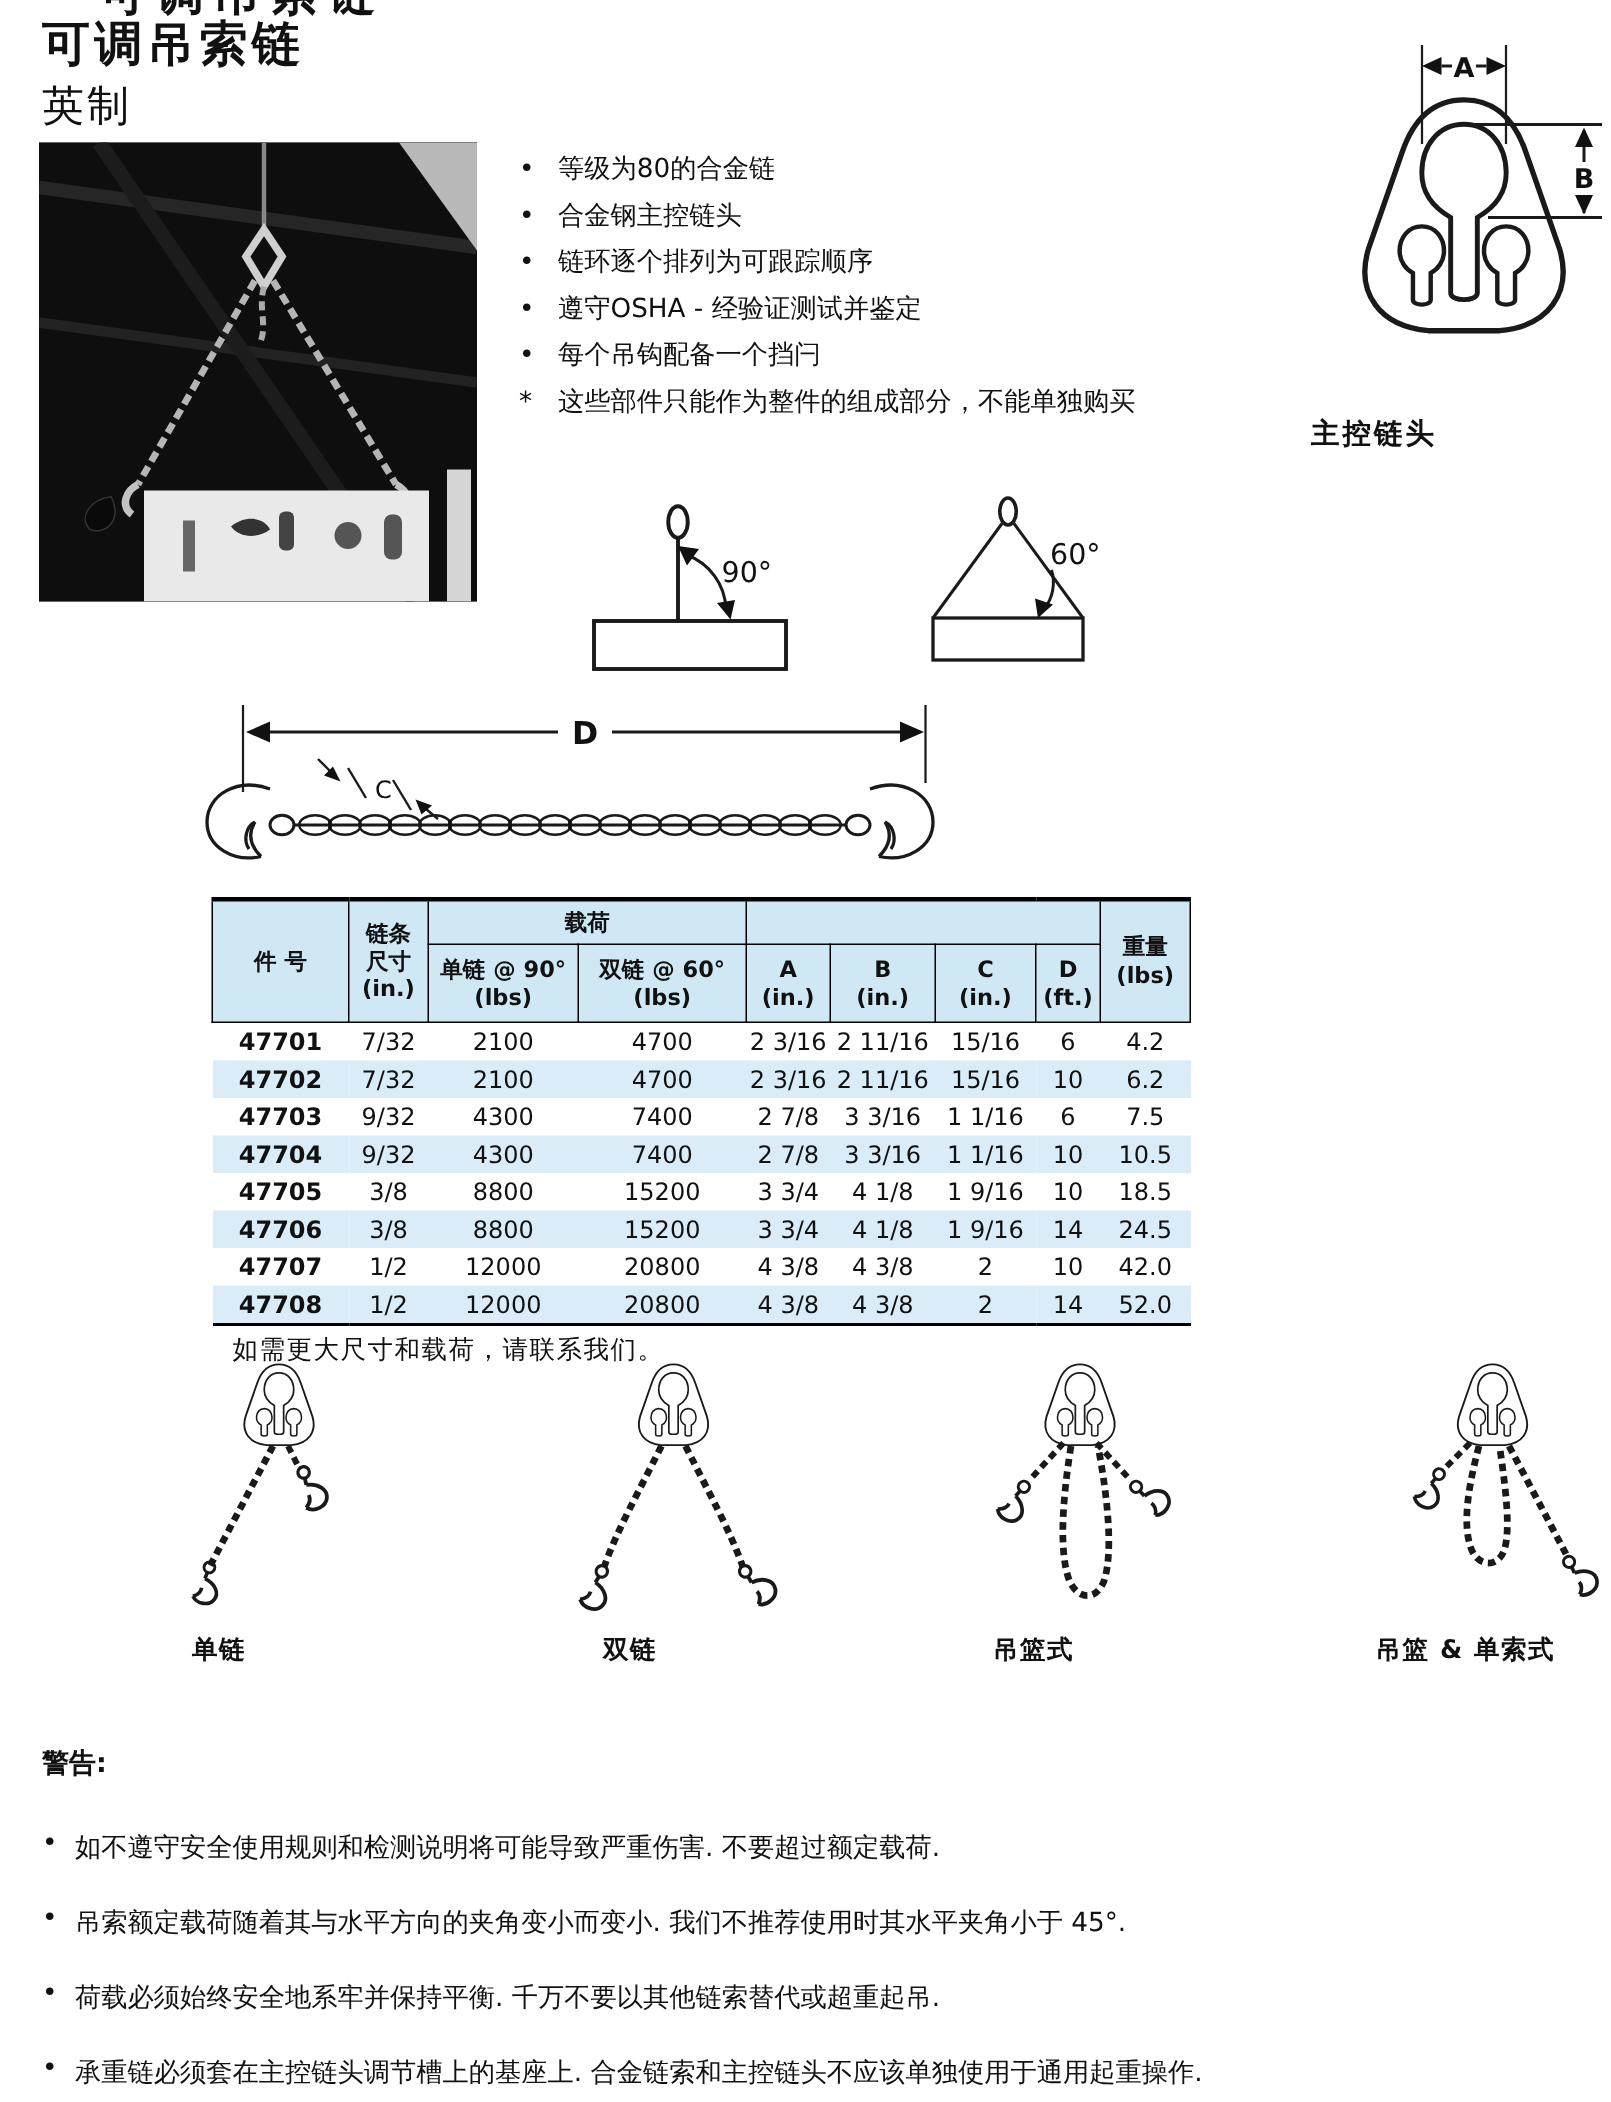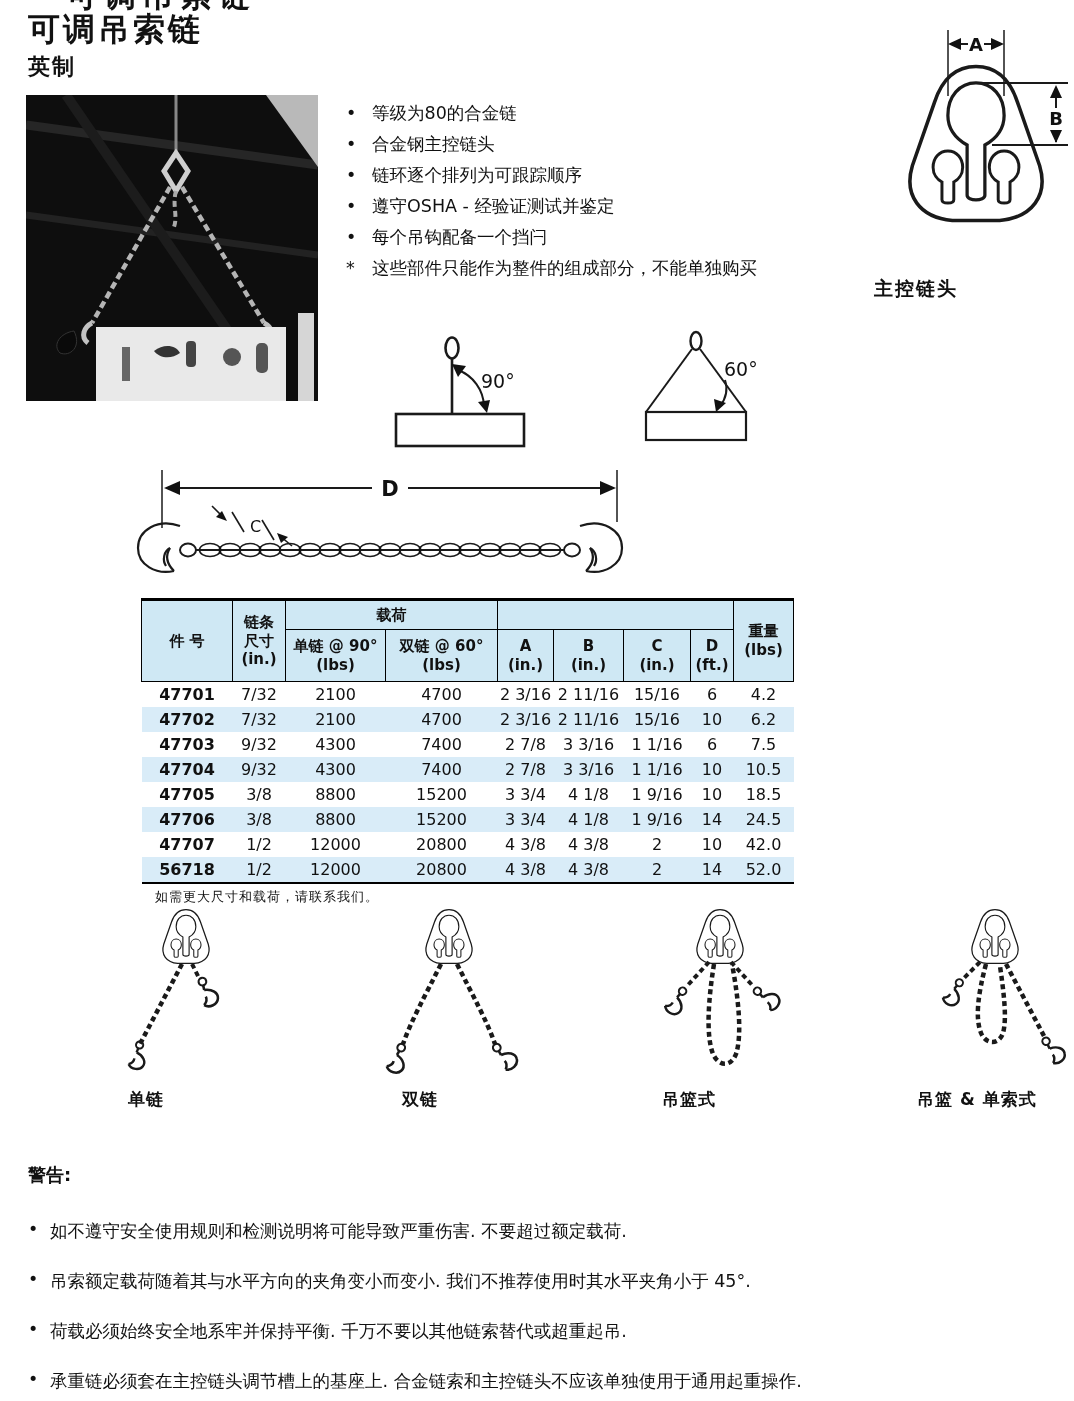--- a/index.html
+++ b/index.html
@@ -6,50 +6,50 @@
     --table-header-bg:#cfe8f4;
     --table-row-alt-bg:#d9ecf8;
     --border:#000000;
   }
   html,body{margin:0;padding:0;background:#fff;}
   body{font-family:"DejaVu Sans","Liberation Sans",sans-serif;color:#111;}
   .page{position:relative;width:1074px;height:1401px;background:#fff;overflow:hidden;padding-left:29px;}
 
   .crop-head{position:absolute;left:66px;top:-26px;font-size:32px;font-weight:bold;letter-spacing:6px;}
   .title{position:absolute;left:28px;top:8px;font-size:32px;font-weight:bold;letter-spacing:3px;}
-  .subtitle{position:absolute;left:28px;top:52px;font-size:22px;font-weight:bold;letter-spacing:2px;}
+  .subtitle{position:absolute;left:28px;top:52px;font-size:28px;font-weight:normal;letter-spacing:2px;}
 
   .photo{position:absolute;left:26px;top:95px;width:292px;height:306px;background:#0d0d0d;}
 
   .features{position:absolute;left:346px;top:98px;width:560px;font-size:17.5px;line-height:31px;}
   .feat-row{display:flex;}
   .feat-row .marker{width:26px;flex:0 0 26px;}
   .feat-row.indent{padding-left:40px;}
 
   .master-diagram{position:absolute;left:874px;top:24px;}
   .master-label{position:absolute;left:874px;top:276px;width:200px;text-align:left;font-size:19px;font-weight:bold;letter-spacing:2px;}
 
   .angle90{position:absolute;left:388px;top:336px;}
-  .angle60{position:absolute;left:632px;top:330px;}
+  .angle60{position:absolute;left:608px;top:330px;}
   .chainD{position:absolute;left:120px;top:470px;}
 
   table.spec{position:absolute;left:141px;top:598px;width:652px;border-collapse:collapse;table-layout:fixed;}
   table.spec th{background:var(--table-header-bg);border:1.5px solid var(--border);
     font-weight:bold;font-size:15px;line-height:1.25;white-space:pre-line;vertical-align:middle;padding:1px 2px;text-align:center;}
   tr.h1 th{border-top:3px solid var(--border);}
   th.first{border-left:2.5px solid var(--border);}
   th.last{border-right:2.5px solid var(--border);}
   th.hb{border-bottom:2.5px solid var(--border);}
   tr.h1{height:30px;} tr.h2{height:52px;}
   table.spec td{border:none;text-align:center;font-size:16px;height:25px;padding:0 2px;line-height:1.1;}
   tbody tr.alt{background:var(--table-row-alt-bg);}
   tbody tr:last-child td{border-bottom:2.5px solid var(--border);}
   td.part{font-weight:bold;}
 
-  .contact-note{position:absolute;left:155px;top:888px;font-size:13px;letter-spacing:1px;}
+  .contact-note{position:absolute;left:155px;top:888px;font-size:17px;letter-spacing:1px;}
 
   .sling{position:absolute;top:906px;}
   .sling-label{position:absolute;top:1088px;font-size:17px;font-weight:bold;letter-spacing:1px;}
 
   .warning{position:absolute;left:28px;top:1116px;width:1010px;font-size:17.5px;margin-top:47px;}
   .warn-title{font-weight:bold;font-size:18px;margin-bottom:32px;}
   .warn-row{display:flex;margin-bottom:26px;}
   .warn-row .marker{width:22px;flex:0 0 22px;}
 
   svg{display:block;}
@@ -351,21 +351,21 @@
           <td>1/2</td>
           <td>12000</td>
           <td>20800</td>
           <td>4 3/8</td>
           <td>4 3/8</td>
           <td>2</td>
           <td>10</td>
           <td>42.0</td>
         </tr>
         <tr class="alt">
-          <td class="part">56718</td>
+          <td class="part">47708</td>
           <td>1/2</td>
           <td>12000</td>
           <td>20800</td>
           <td>4 3/8</td>
           <td>4 3/8</td>
           <td>2</td>
           <td>14</td>
           <td>52.0</td>
         </tr>
       </tbody>

